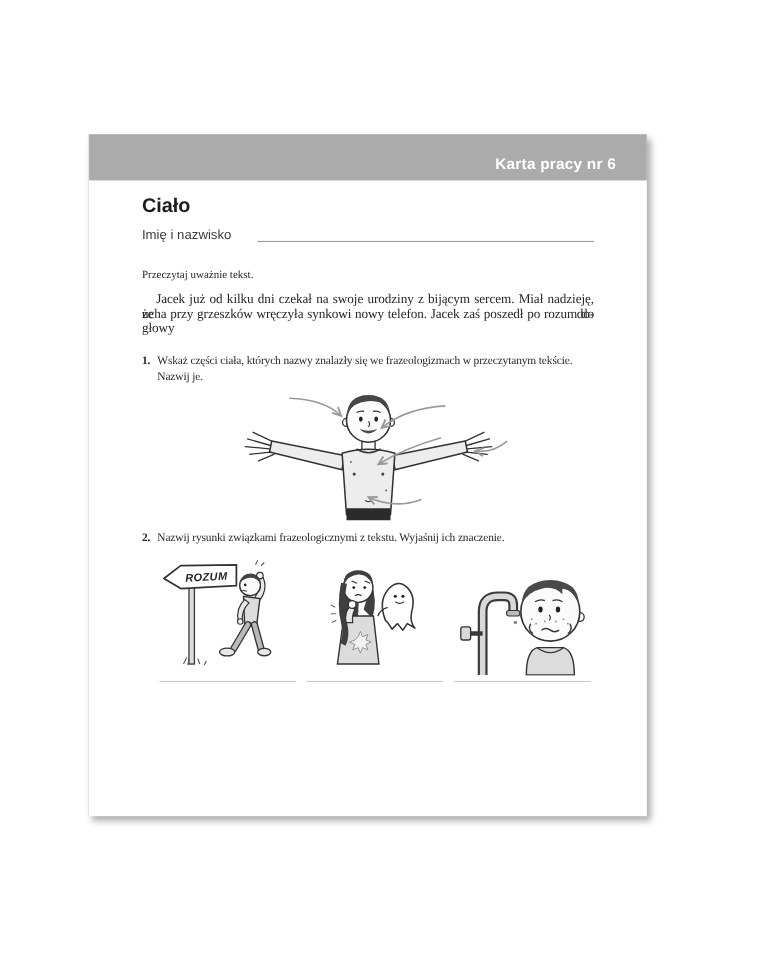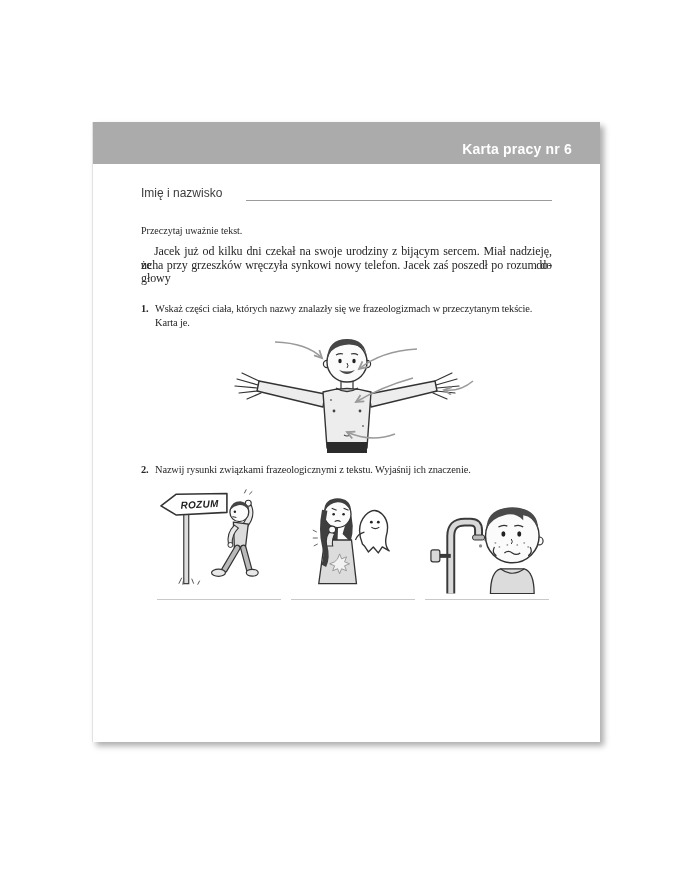--- a/index.html
+++ b/index.html
@@ -1,26 +1,26 @@
 <!DOCTYPE html>
 <html><head>
 <meta charset="utf-8">
 <style>
   html,body{margin:0;padding:0;background:#ffffff;}
   .canvas{position:relative;width:700px;height:869px;background:#ffffff;overflow:hidden;
           font-family:"Liberation Serif",serif;color:#262626;}
-  .page{position:absolute;left:92px;top:122px;width:508px;height:620px;background:#ffffff;
+  .page{position:absolute;left:80px;top:122px;width:508px;height:620px;background:#ffffff;
         border-left:1px solid #e2e2e2;box-shadow:4px 4px 6px rgba(0,0,0,0.32);box-sizing:border-box;}
   .band{height:42px;background:#ababab;display:flex;align-items:flex-end;justify-content:flex-end;
         padding:0 28px 7px 0;box-sizing:border-box;}
   .band-label{font-family:"Liberation Sans",sans-serif;font-weight:bold;font-size:14px;color:#ffffff;letter-spacing:0.2px;}
   .content{padding:13px 48px 0 48px;box-sizing:border-box;}
   .title{font-family:"Liberation Sans",sans-serif;font-weight:bold;font-size:18px;color:#1c1c1c;
          margin:0;line-height:20px;}
-  .name-row{display:flex;align-items:flex-end;margin-top:9px;gap:16px;}
+  .name-row{display:flex;margin-top:9px;gap:16px;}
   .name-label{font-family:"Liberation Sans",sans-serif;font-size:12px;color:#3c3c3c;line-height:15px;}
   .name-line{flex:1;margin-left:8px;border-bottom:1px solid #9b9b9b;height:13px;}
   .instr{margin:24px 0 0 0;font-size:10px;}
   .story{margin-top:9px;font-size:12px;line-height:13.6px;letter-spacing:-0.08px;}
   .story-line{height:13.6px;}
   .just{text-align:justify;text-align-last:justify;}
   .indent{text-indent:13px;}
   .exercise{display:grid;grid-template-columns:14px 1fr;margin-top:30px;
             font-size:10.4px;line-height:14px;letter-spacing:-0.12px;}
   .exercise.second{margin-top:6px;}
@@ -39,38 +39,39 @@
 
 <div class="canvas">
   <div class="page">
 
     <div class="band">
       <span class="band-label">Karta pracy nr 6</span>
     </div>
 
     <div class="content">
 
+      <h1 class="title">Ciało</h1>
 
       <div class="name-row">
         <span class="name-label">Imię i nazwisko</span>
         <span class="name-line"></span>
       </div>
 
       <p class="instr">Przeczytaj uważnie tekst.</p>
 
       <div class="story">
         <div class="story-line just indent">Jacek już od kilku dni czekał na swoje urodziny z bijącym sercem. Miał nadzieję, że do-</div>
         <div class="story-line just">ucha przy grzeszków wręczyła synkowi nowy telefon. Jacek zaś poszedł po rozum do głowy</div>
       </div>
 
       <div class="exercise">
         <span class="ex-num">1.</span>
         <div>
           <div>Wskaż części ciała, których nazwy znalazły się we frazeologizmach w przeczytanym tekście.</div>
-          <div>Karta je.</div>
+          <div>Nazwij je.</div>
         </div>
       </div>
 
       <div class="fig-center">
         <svg viewBox="0 0 260 127" width="260" height="127" style="margin:0 auto;">
           <defs>
             <marker id="ah" markerWidth="8" markerHeight="8" refX="5.5" refY="3" orient="auto">
               <path d="M0.5,0.5 L5.5,3 L0.5,5.5" fill="none" stroke="#9a9a9a" stroke-width="1.2"></path>
             </marker>
           </defs>

